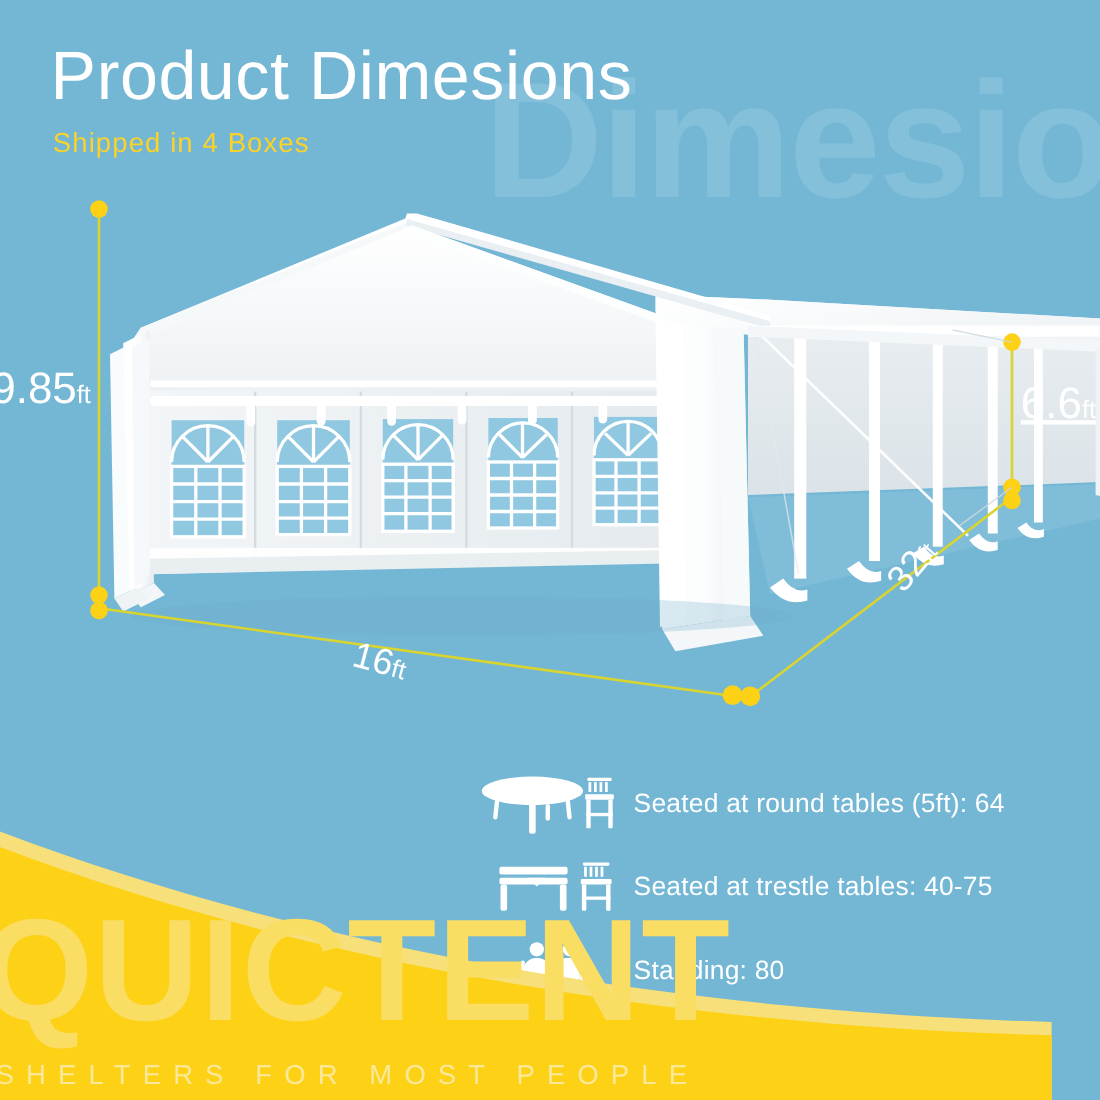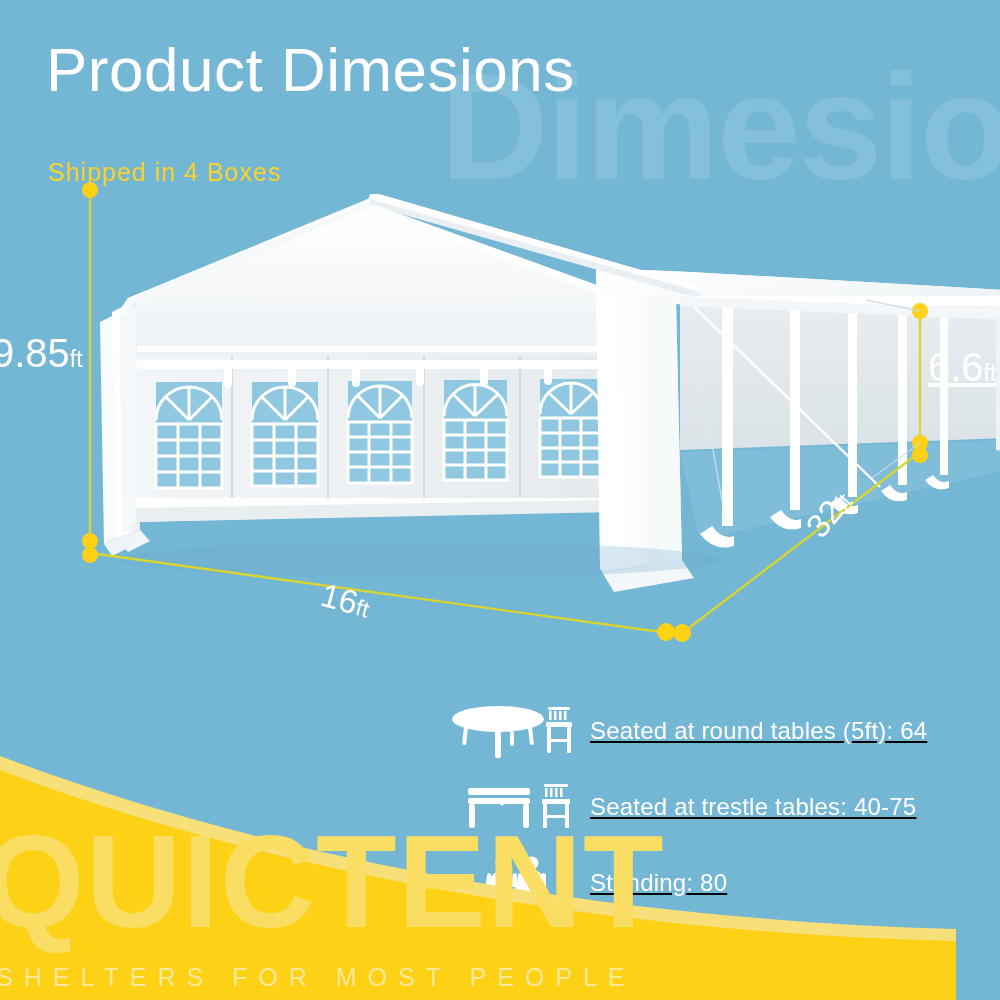--- a/index.html
+++ b/index.html
@@ -44,21 +44,20 @@
   }
   #page-subtitle {
     position: absolute;
     left: 48px;
     top: 116px;
     font-size: 25px;
     font-weight: 400;
     color: #fbd22a;
     letter-spacing: 1px;
     white-space: nowrap;
-    margin-top: 42px;
   }
 
   
   #tent-wrap {
     position: absolute;
     left: 0;
     top: 0;
     width: 1000px;
     height: 700px;
   }
@@ -95,24 +94,23 @@
     left: 800px;
     top: 522px;
     font-size: 33px;
     transform: rotate(-50deg);
     transform-origin: left top;
   }
 
   
   #capacity-list {
     position: absolute;
-    left: 440px;
+    left: 426px;
     top: 700px;
     width: 560px;
-    text-decoration: underline;
   }
   .cap-row {
     display: flex;
     align-items: center;
     height: 62px;
     margin-bottom: 14px;
   }
   .cap-icon {
     width: 150px;
     display: flex;

